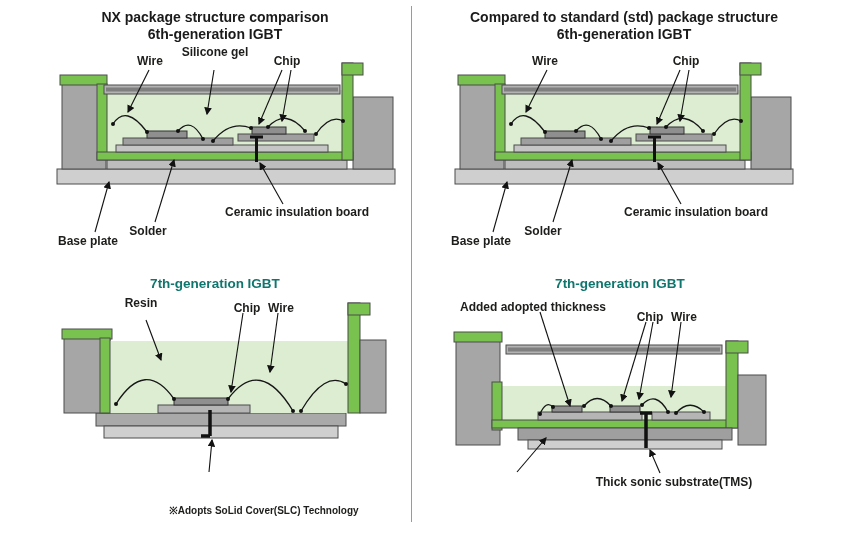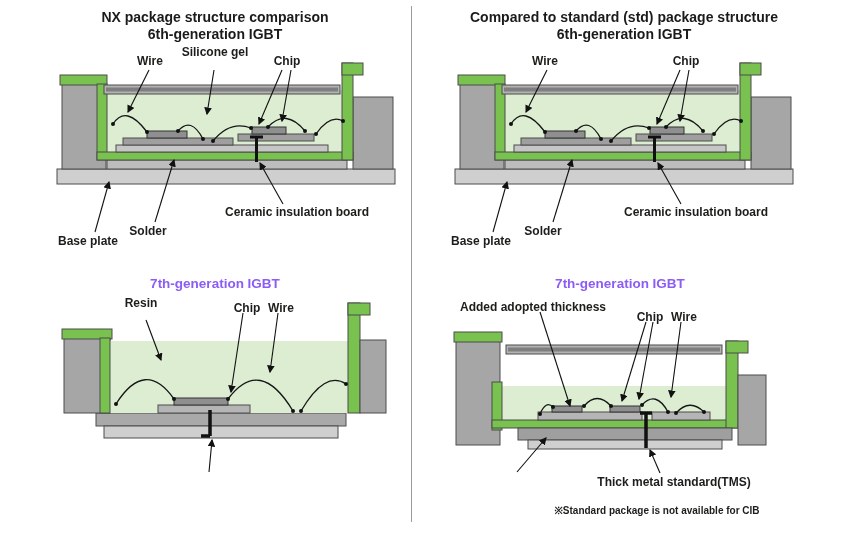--- a/index.html
+++ b/index.html
@@ -2,21 +2,21 @@
 <html><head>
 <meta charset="utf-8">
 <style>
   * { margin:0; padding:0; box-sizing:border-box; }
   html,body { background:#ffffff; }
   body { font-family:"Liberation Sans", sans-serif; }
   .page { position:relative; width:843px; height:534px; background:#fff; overflow:hidden; }
   .art { position:absolute; left:0; top:0; }
   .txt { position:absolute; transform:translateX(-50%); text-align:center; color:#1d1d1b; }
   .ttl { font-size:14px; font-weight:700; color:#1a1a1a; white-space:nowrap; }
-  .sub { font-size:13.5px; font-weight:700; color:#8b5cf6; white-space:nowrap; }
+  .sub { font-size:13.5px; font-weight:700; color:#0f766e; white-space:nowrap; }
   .lbl { font-size:12px; font-weight:700; line-height:1.3; white-space:pre-line; width:max-content; }
   .note { font-size:10px; font-weight:700; white-space:nowrap; }
   svg .wire { stroke:#161616; stroke-width:1.3; fill:none; }
   svg .dot { fill:#111; }
   svg .arr { stroke:#111; stroke-width:1.1; }
 </style>
 </head>
 <body>
 
 <div class="page">
@@ -177,21 +177,21 @@
   <div class="txt lbl" style="left:545px;top:54px">Wire</div>
   <div class="txt lbl" style="left:686px;top:54px">Chip</div>
   <div class="txt lbl" style="left:696px;top:205px">Ceramic insulation board</div>
   <div class="txt lbl" style="left:543px;top:224px">Solder</div>
   <div class="txt lbl" style="left:481px;top:234px">Base plate</div>
 
   <div class="txt sub" style="left:215px;top:276px">7th-generation IGBT</div>
   <div class="txt lbl" style="left:141px;top:296px">Resin</div>
   <div class="txt lbl" style="left:247px;top:301px">Chip</div>
   <div class="txt lbl" style="left:281px;top:301px">Wire</div>
+  <div class="txt note" style="left:264px;top:503px">※Adopts SoLid Cover(SLC) Technology</div>
 
   <div class="txt sub" style="left:620px;top:276px">7th-generation IGBT</div>
   <div class="txt lbl" style="left:533px;top:300px">Added adopted thickness</div>
   <div class="txt lbl" style="left:650px;top:310px">Chip</div>
   <div class="txt lbl" style="left:684px;top:310px">Wire</div>
-  <div class="txt lbl" style="left:674px;top:475px">Thick metal standard(TMS)</div>
-  <div class="txt note" style="left:657px;top:503px">※Standard package is not available for CIB</div>
+  <div class="txt lbl" style="left:674px;top:475px">Thick sonic substrate(TMS)</div>
 
 </div>
 
 </body></html>

